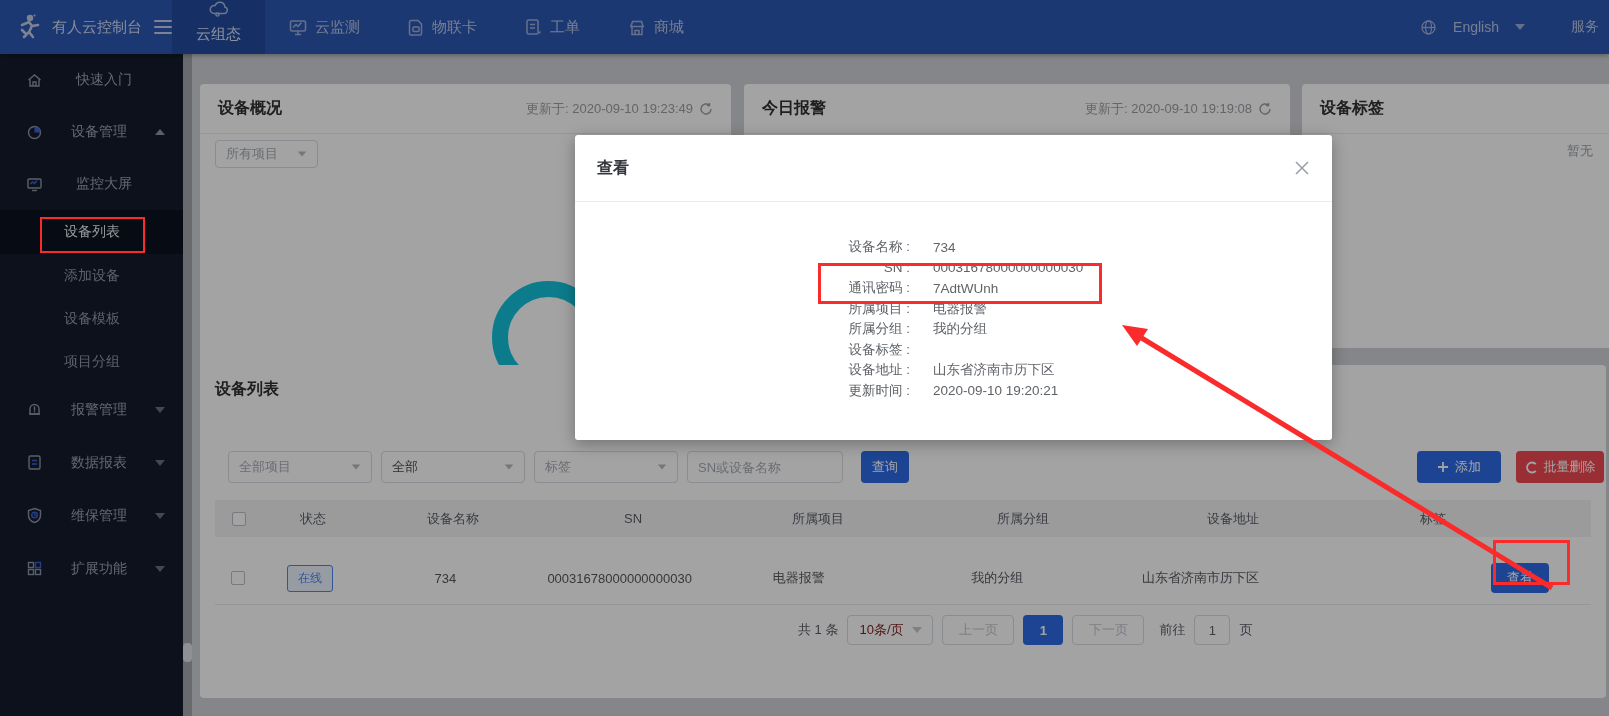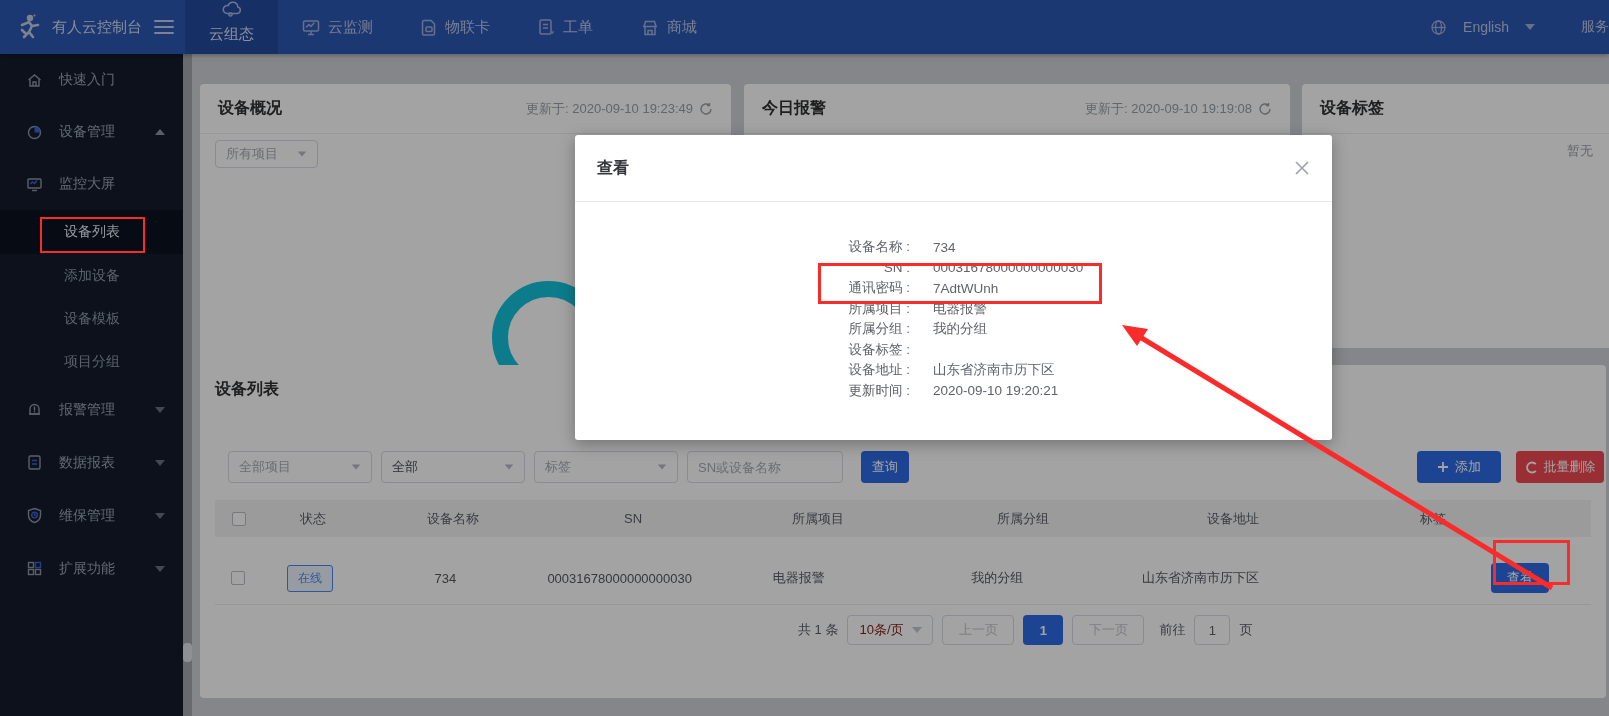--- a/index.html
+++ b/index.html
@@ -4,42 +4,42 @@
 <style>
   * { margin:0; padding:0; box-sizing:border-box; }
   html,body { width:1609px; height:716px; }
   body { position:relative; overflow:hidden; background:#cfd2d6;
          font-family:"Liberation Sans","DejaVu Sans",sans-serif; }
 
   
   .topbar { position:absolute; left:0; top:0; width:1609px; height:54px;
             background:#2d58b3; display:flex; align-items:center; z-index:10;
             box-shadow:0 2px 4px rgba(0,0,0,.25); }
-  .logo-area { width:185px; height:54px; display:flex; align-items:center; gap:10px; padding-left:16px; }
+  .logo-area { width:172px; height:54px; display:flex; align-items:center; gap:10px; padding-left:16px; }
   .logo-title { color:#d3dcf0; font-size:15px; white-space:nowrap; }
   .hamburger { width:20px; display:flex; flex-direction:column; gap:4px; cursor:pointer; margin-left:2px;}
   .hamburger i { display:block; height:2px; background:#c2cde8; border-radius:1px;}
   .tnav { height:54px; display:flex; align-items:center; gap:8px; padding:0 24px;
           color:#b9c5e4; font-size:15px; cursor:pointer; }
   .tnav.active { background:#234a9d; color:#d9e2f6;flex-direction:column; }
   .topbar-right { margin-left:auto; display:flex; align-items:center; gap:16px;
-                  color:#b9c5e4; font-size:14px; padding-right:0; white-space:nowrap; }
+                  color:#b9c5e4; font-size:14px; padding-right:10px; white-space:nowrap; }
   .tri-down { width:0; height:0; border-left:5px solid transparent; border-right:5px solid transparent;
               border-top:6px solid #9fb0d9; display:inline-block; }
   .tri-up { width:0; height:0; border-left:5px solid transparent; border-right:5px solid transparent;
             border-bottom:6px solid #8d97a8; display:inline-block; }
 
   
   .sidebar { position:absolute; left:0; top:54px; width:183px; height:662px;
              background:#141c2d; z-index:9; }
   .scroll-strip { position:absolute; left:183px; top:54px; width:9px; height:662px; background:#a4a7ab; z-index:8;}
   .side-thumb { position:absolute; left:1px; top:643px; width:9px; height:19px; background:#dfe2e6; border-radius:4px;}
   .snav { height:52px; display:flex; align-items:center; padding:0 18px 0 26px;
           color:#9aa3b2; font-size:14px; cursor:pointer; }
-  .snav .lbl { margin-left:16px; flex:1; }
+  .snav .lbl { flex:1;text-align:center; }
   .sub { height:43px; display:flex; align-items:center; padding-left:64px;
          color:#8f98a8; font-size:14px; cursor:pointer; }
   .sub.active { background:#0c1320; color:#e8ecf3; height:44px; }
 
   
   .card { position:absolute; background:#ffffff; border-radius:4px; }
   .card-head { height:50px; display:flex; justify-content:space-between; align-items:center;
                padding:0 18px; border-bottom:1px solid #ebedf0; }
   .card-title { font-size:16px; font-weight:bold; color:#303133; }
   .updated { font-size:13px; color:#9aa0a6; display:flex; align-items:center; gap:6px; }

